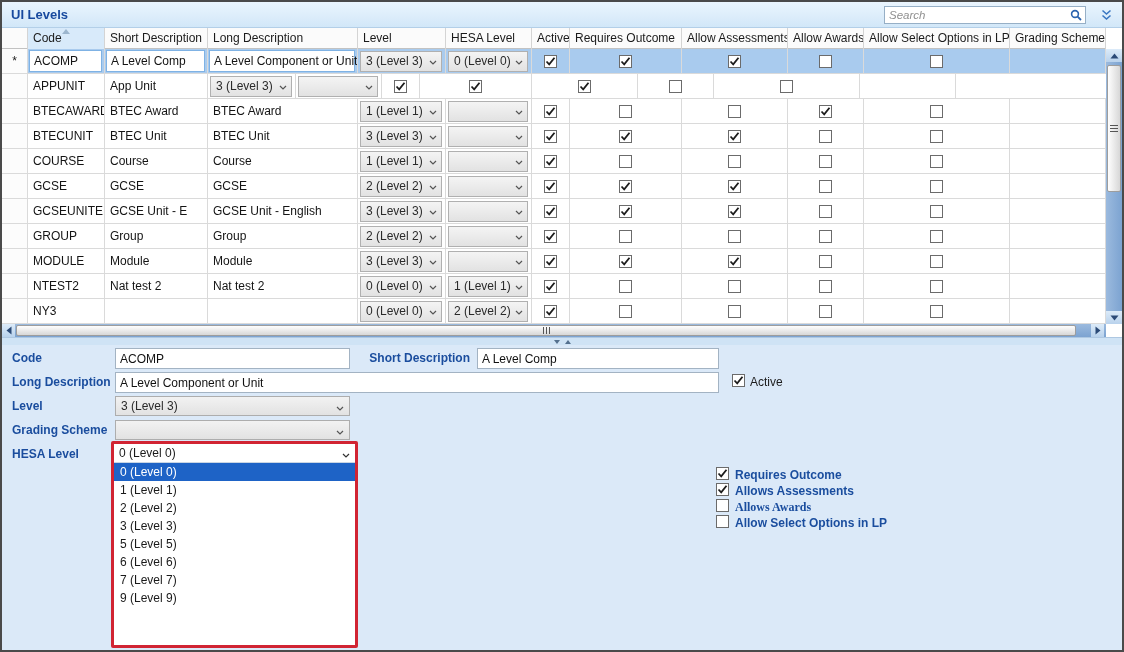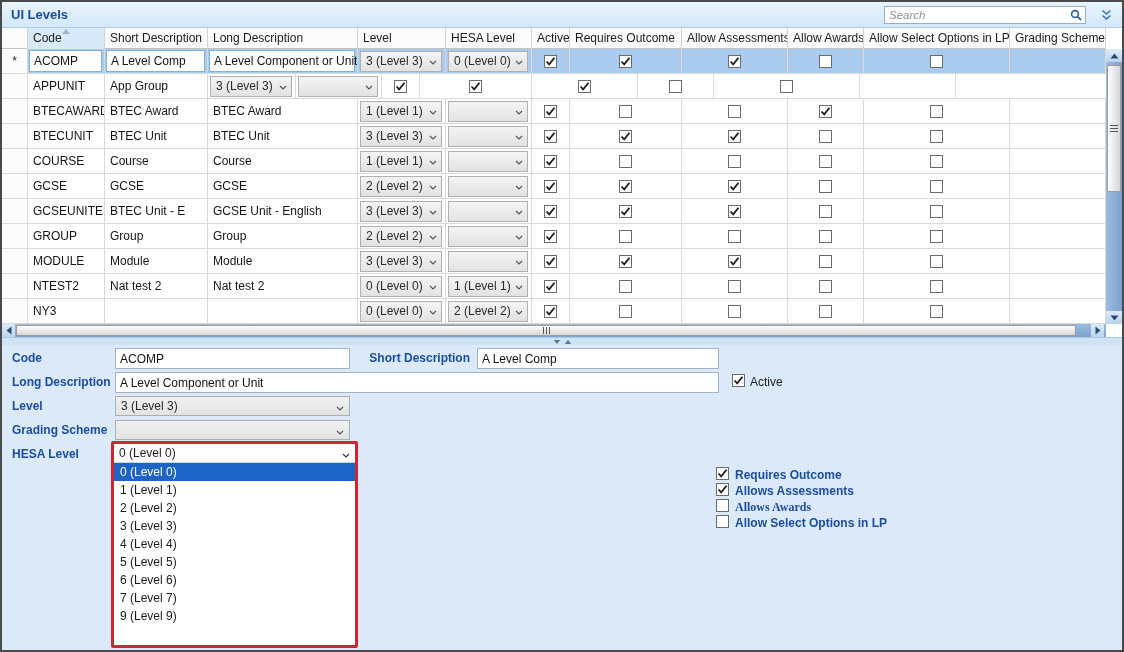--- a/index.html
+++ b/index.html
@@ -187,21 +187,21 @@
           <div class="gcell" style="width:96px"></div>
         </div>
         <div class="grow">
           <div class="gcell rowsel" style="width:26px">
             <span></span>
           </div>
           <div class="gcell txt" style="width:77px">
             <span>APPUNIT</span>
           </div>
           <div class="gcell txt" style="width:103px">
-            <span>App Group</span>
+            <span>App Unit</span>
           </div>
           <div class="gcell" style="width:88px">
             <div class="combo">
               <span class="val">3 (Level 3)</span>
               <span><svg width="8" height="5" viewBox="0 0 8 5">
                   <polyline points="1,1 4,4 7,1" fill="none" stroke="#555" stroke-width="1.2"></polyline>
                 </svg></span>
             </div>
           </div>
           <div class="gcell" style="width:86px">
@@ -462,21 +462,21 @@
           <div class="gcell" style="width:96px"></div>
         </div>
         <div class="grow">
           <div class="gcell rowsel" style="width:26px">
             <span></span>
           </div>
           <div class="gcell txt" style="width:77px">
             <span>GCSEUNITEN</span>
           </div>
           <div class="gcell txt" style="width:103px">
-            <span>BTEC Unit - E</span>
+            <span>GCSE Unit - E</span>
           </div>
           <div class="gcell txt" style="width:150px">
             <span>GCSE Unit - English</span>
           </div>
           <div class="gcell" style="width:88px">
             <div class="combo">
               <span class="val">3 (Level 3)</span>
               <span><svg width="8" height="5" viewBox="0 0 8 5">
                   <polyline points="1,1 4,4 7,1" fill="none" stroke="#555" stroke-width="1.2"></polyline>
                 </svg></span>
@@ -812,21 +812,20 @@
           <span class="val">0 (Level 0)</span>
           <span><svg width="8" height="5" viewBox="0 0 8 5">
                 <polyline points="1,1 4,4 7,1" fill="none" stroke="#333" stroke-width="1.2"></polyline>
               </svg></span>
         </div>
         <div class="ddlist" id="ddList">
             <div class="ddopt selected">0 (Level 0)</div>
             <div class="ddopt">1 (Level 1)</div>
             <div class="ddopt">2 (Level 2)</div>
             <div class="ddopt">3 (Level 3)</div>
-            <div class="ddopt">4 (Level 4)</div>
             <div class="ddopt">5 (Level 5)</div>
             <div class="ddopt">6 (Level 6)</div>
             <div class="ddopt">7 (Level 7)</div>
             <div class="ddopt">9 (Level 9)</div>
           </div>
       </div>
 
       <span class="fcb" style="left:714px; top:122px;" id="cbRO">
           <svg width="11" height="11" viewBox="0 0 11 11">
             <polyline points="1.5,5.5 4.2,8.3 9.5,1.8" fill="none" stroke="#1c1c1c" stroke-width="1.8"></polyline>

